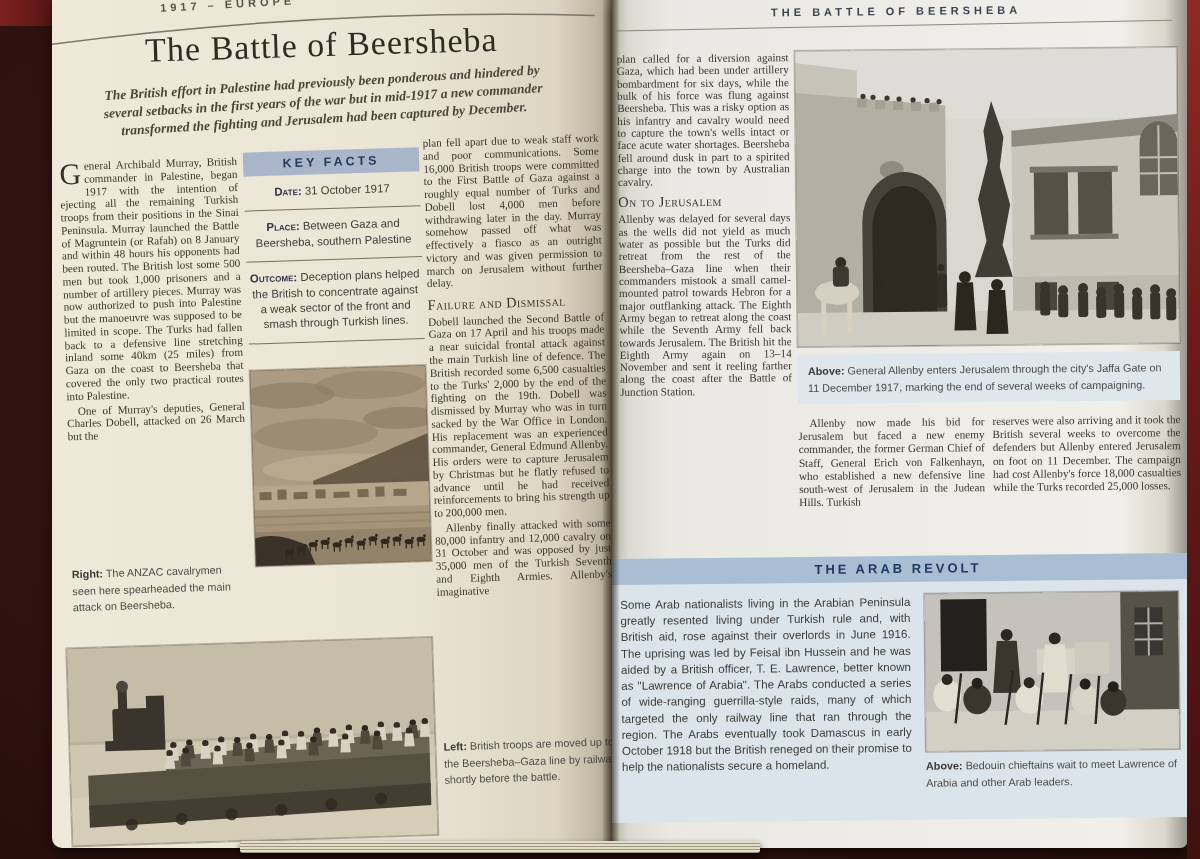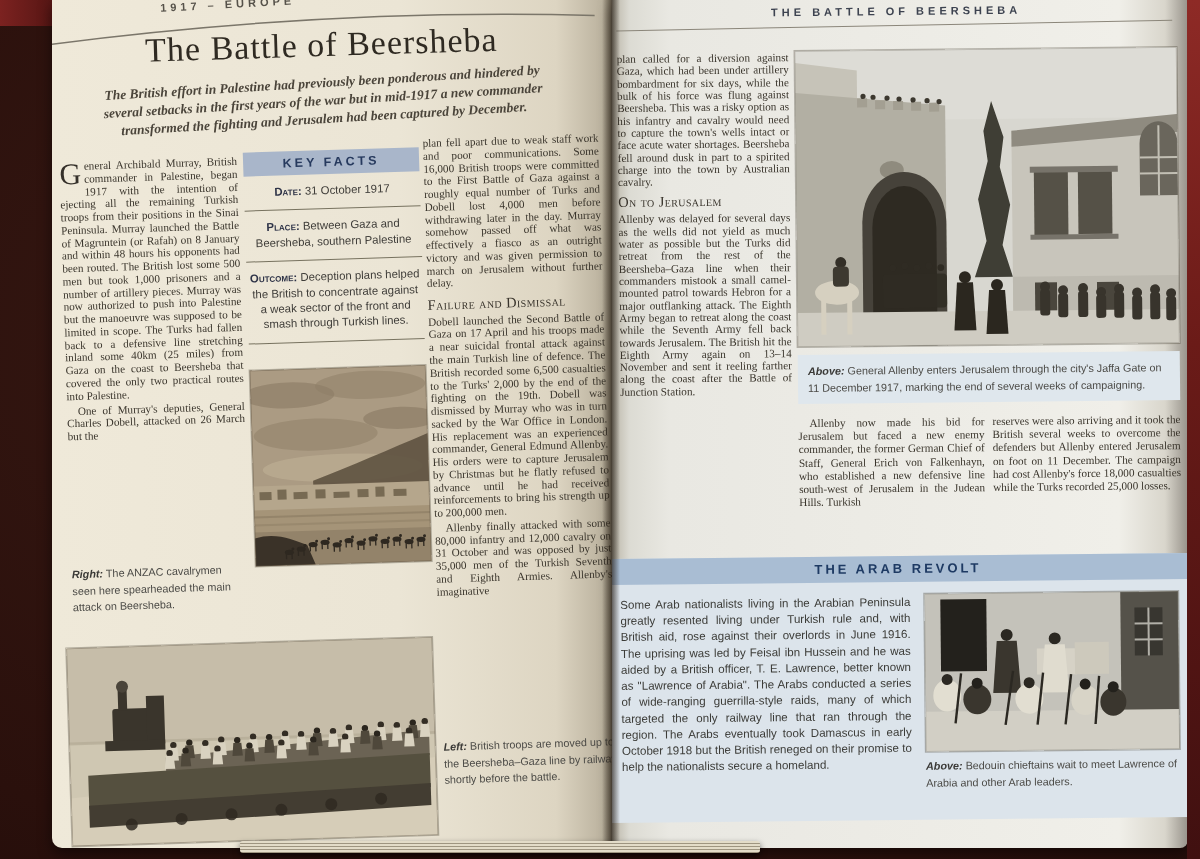--- a/index.html
+++ b/index.html
@@ -40,21 +40,21 @@
 
   .body{position:absolute;font-size:11.2px;line-height:1.14;color:#3a352c;
     text-align:justify;hyphens:auto;-webkit-hyphens:auto;}
   .body p{margin:0 0 2px 0;}
   .body p.ind{text-indent:11px;}
   .dropcap{float:left;font-size:30px;line-height:.82;padding:2px 3px 0 0;color:#35302a;}
   .scaps{font-variant:small-caps;font-size:14.5px;letter-spacing:.4px;margin:7px 0 2px 0;color:#38332b;}
 
   .caption{position:absolute;font-family:"Liberation Sans",sans-serif;font-size:10.8px;
     line-height:1.55;color:#4b4a46;}
-  .caption b{color:#3a3936;font-style:italic;}
+  .caption b{color:#3a3936;}
   .cap-panel{background:#dfe7ed;padding:8px 10px;box-sizing:border-box;}
 
   .keyfacts{position:absolute;left:198px;top:150px;width:176px;font-family:"Liberation Sans",sans-serif;}
   .kf-bar{background:#a9b6ca;color:#273a5e;font-weight:bold;text-align:center;
     font-size:12.5px;letter-spacing:3px;padding:5px 0;}
   .kf-entry{border-bottom:1px solid #77725f;padding:9px 2px 10px;text-align:center;
     font-size:11.4px;line-height:1.35;color:#3e3c38;}
   .kf-entry:first-of-type{border-top:none;}
   .kf-label{font-weight:bold;font-variant:small-caps;color:#2e3347;}
 

